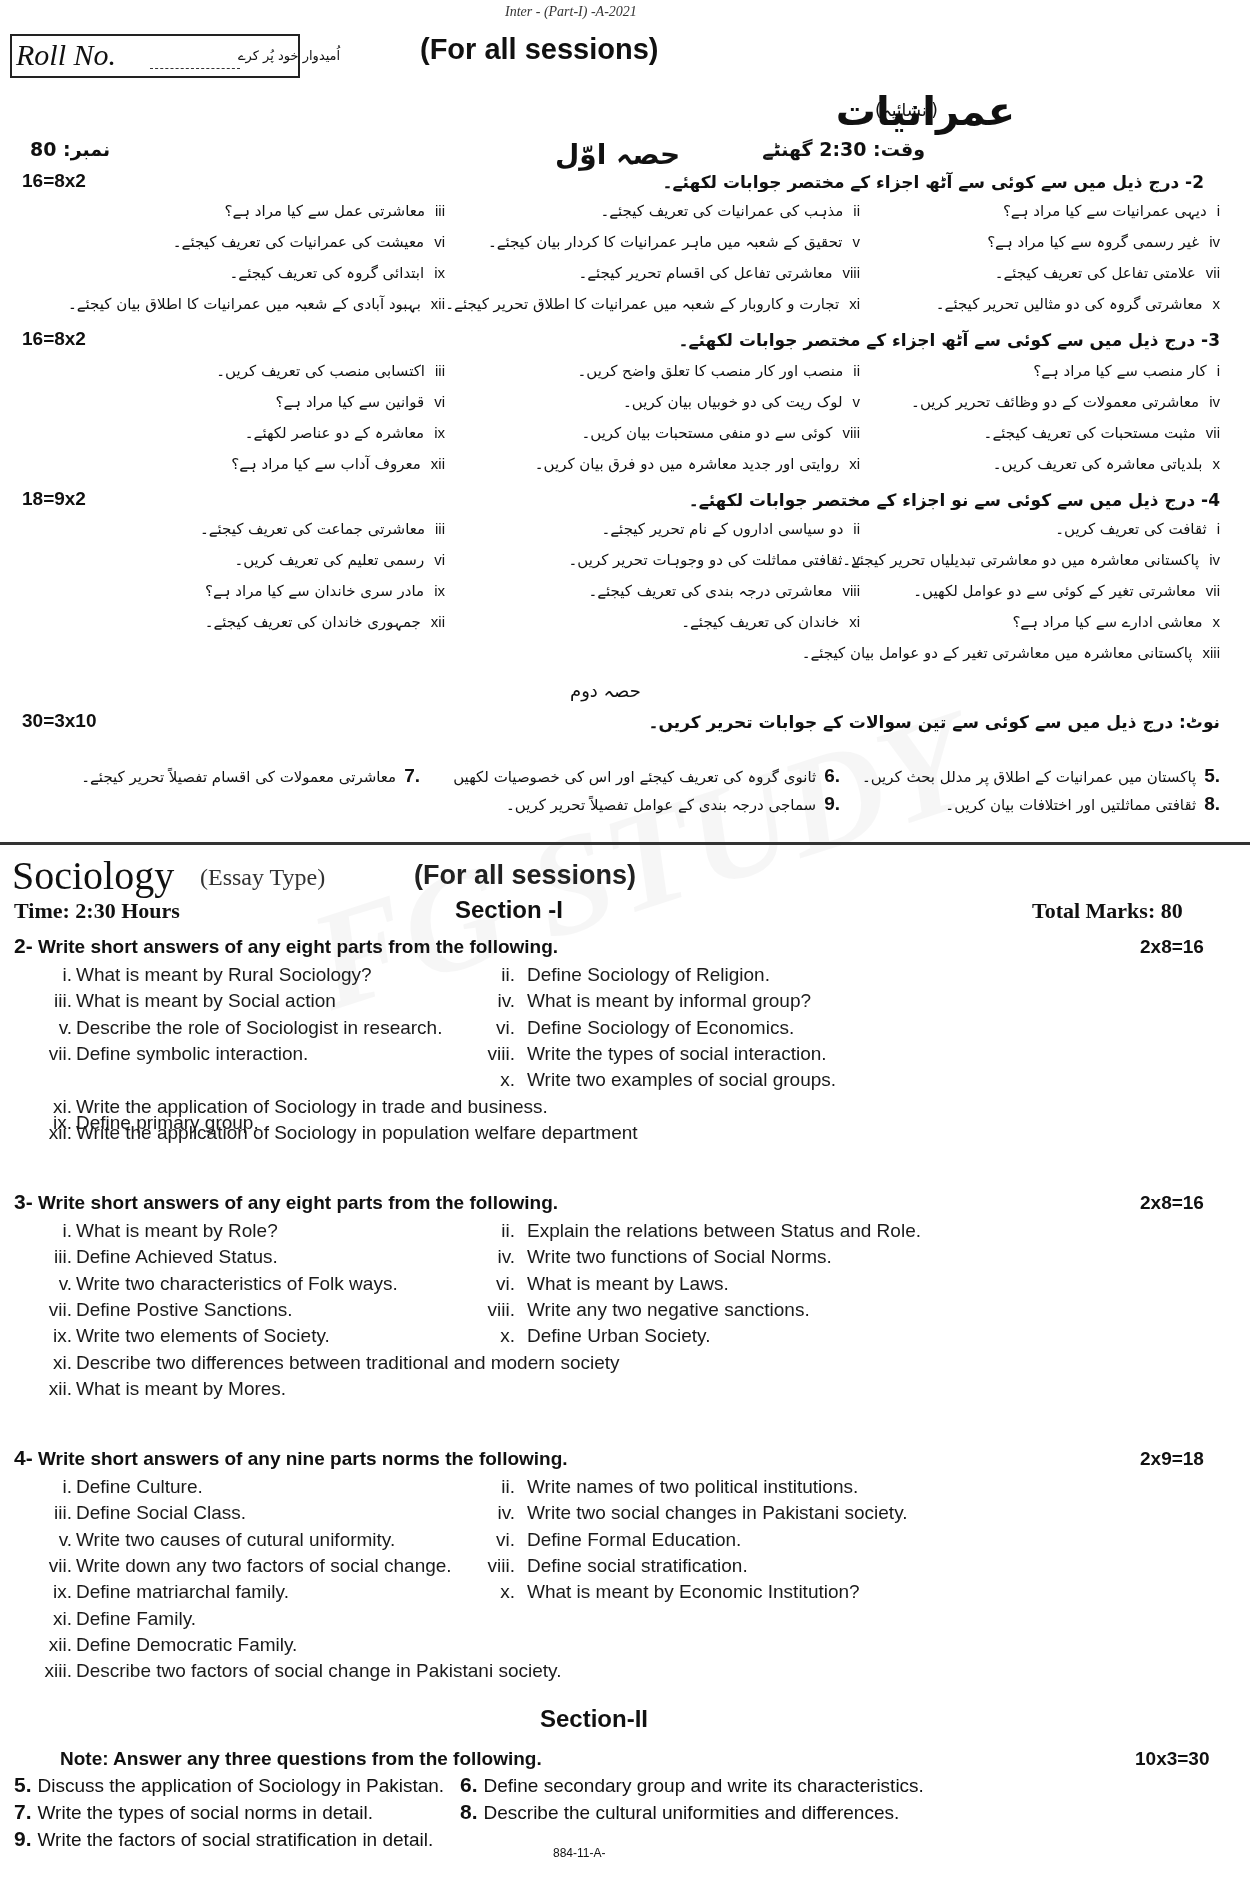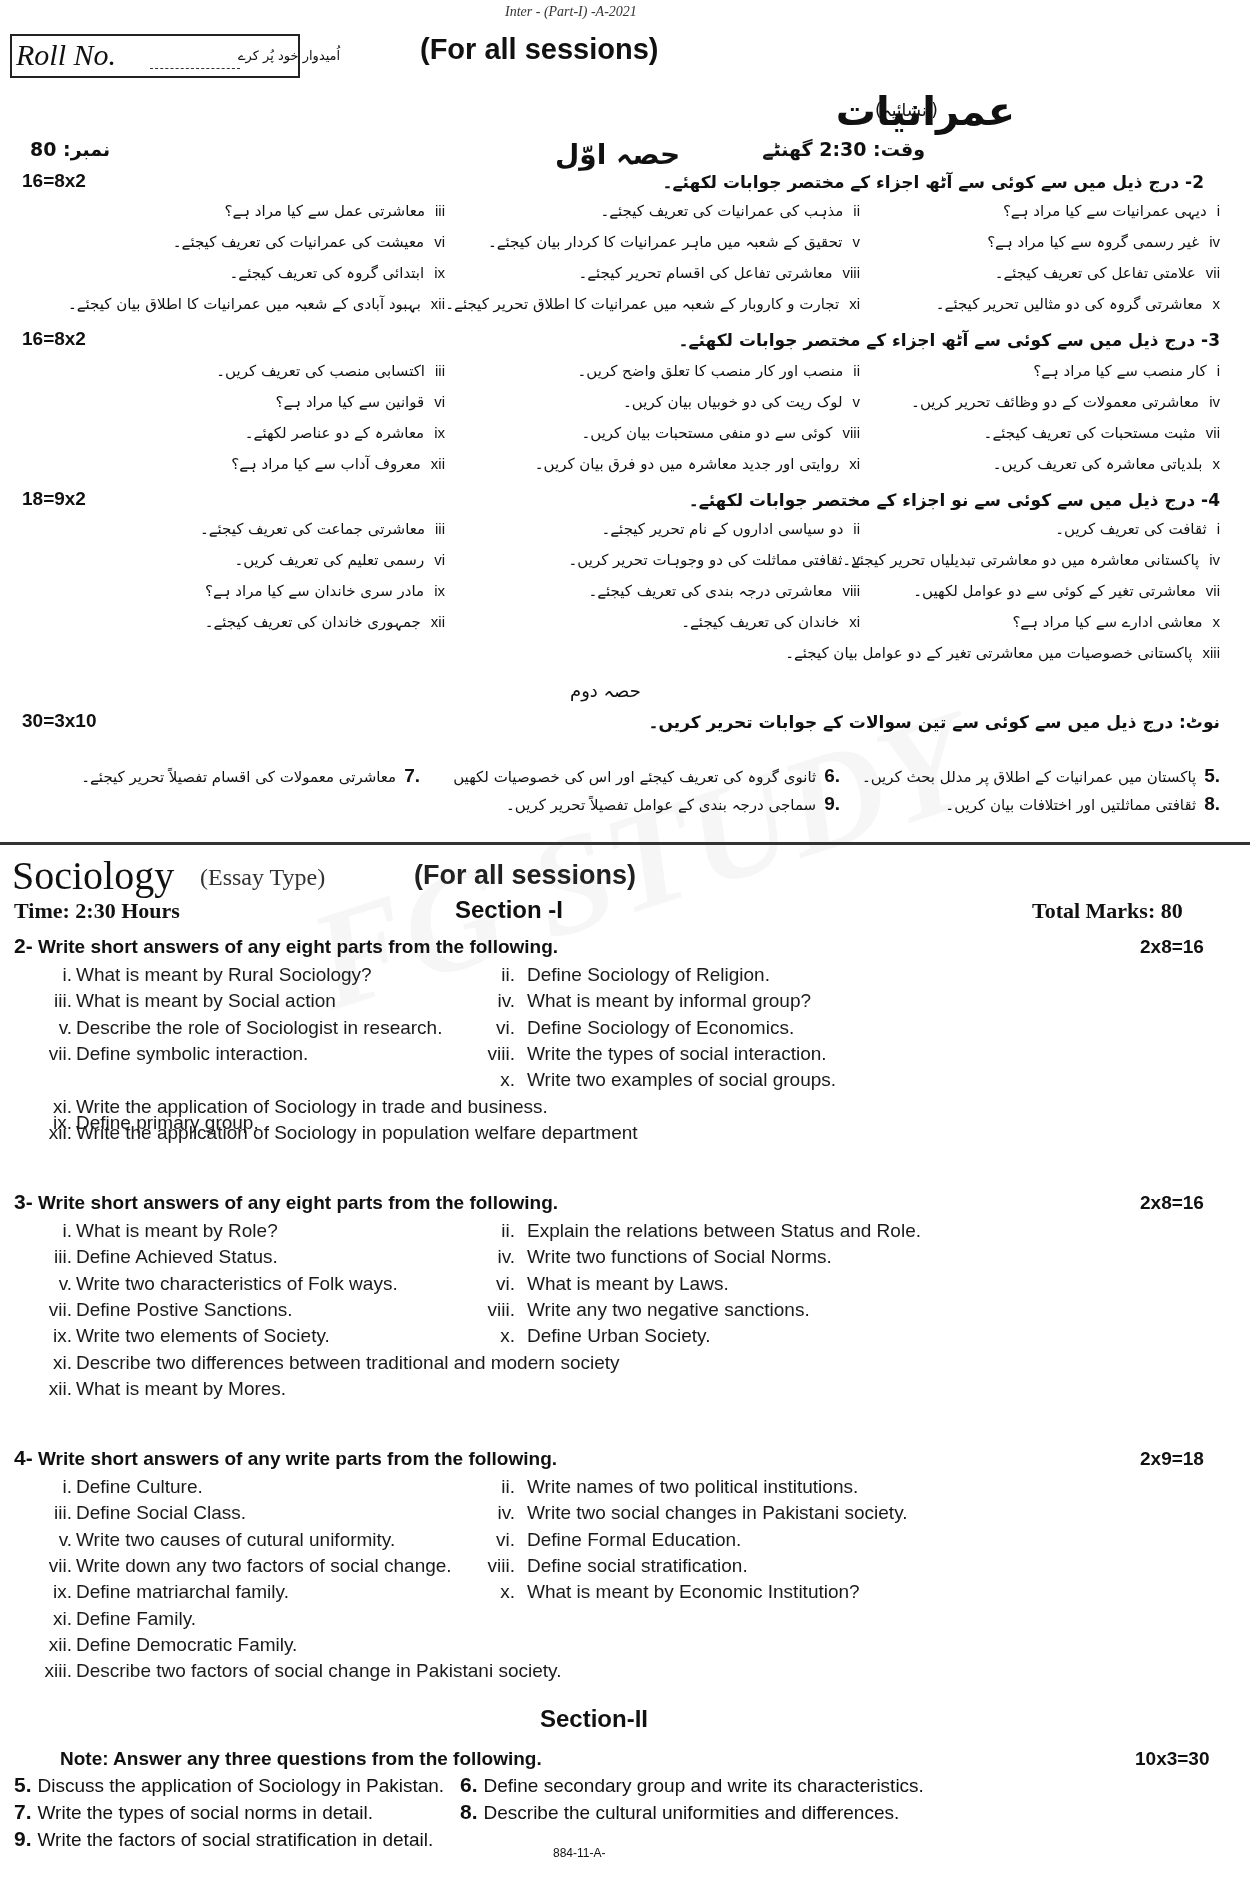--- a/index.html
+++ b/index.html
@@ -223,21 +223,21 @@
     <div class="abs" style="right: 390px; top: 613px; display: flex; flex-direction: row-reverse; align-items: baseline; gap: 10px;">
       <span class="roman" style="font-size: 15px;">xi</span>
       <span class="rtl ur-item">خاندان کی تعریف کیجئے۔</span>
     </div>
     <div class="abs" style="right: 805px; top: 613px; display: flex; flex-direction: row-reverse; align-items: baseline; gap: 10px;">
       <span class="roman" style="font-size: 15px;">xii</span>
       <span class="rtl ur-item">جمہوری خاندان کی تعریف کیجئے۔</span>
     </div>
     <div class="abs" style="right: 30px; top: 644px; display: flex; flex-direction: row-reverse; align-items: baseline; gap: 10px;">
       <span class="roman" style="font-size: 15px;">xiii</span>
-      <span class="rtl ur-item">پاکستانی خصوصیات میں معاشرتی تغیر کے دو عوامل بیان کیجئے۔</span>
+      <span class="rtl ur-item">پاکستانی معاشرہ میں معاشرتی تغیر کے دو عوامل بیان کیجئے۔</span>
     </div>
   </div>
 
 <div class="abs rtl" style="left:570px; top:680px; font-size:18px; font-weight:normal;">حصہ دوم</div>
 <div class="abs marks-ur" style="left:22px; top:710px; font-family:'Liberation Sans',sans-serif;">30=3x10</div>
 <div class="abs rtl ur-q" style="right:30px; top:712px;">نوٹ: درج ذیل میں سے کوئی سے تین سوالات کے جوابات تحریر کریں۔</div>
 <div id="ur-p2">
     <div class="abs" style="right: 30px; top: 765px; display: flex; flex-direction: row-reverse; align-items: baseline; gap: 8px;">
       <span class="roman" style="font-size: 19px; font-weight: bold;">5.</span>
       <span class="rtl ur-item">پاکستان میں عمرانیات کے اطلاق پر مدلل بحث کریں۔</span>
@@ -304,21 +304,21 @@
     <div class="abs item" style="left: 40px; top: 1298.9px;"><span class="rn rn-a">vii.</span><span>Define Postive Sanctions.</span></div>
     <div class="abs item" style="left: 470px; top: 1298.9px;"><span class="rn rn-b">viii.</span><span>Write any two negative sanctions.</span></div>
     <div class="abs item" style="left: 40px; top: 1325.2px;"><span class="rn rn-a">ix.</span><span>Write two elements of Society.</span></div>
     <div class="abs item" style="left: 470px; top: 1325.2px;"><span class="rn rn-b">x.</span><span>Define Urban Society.</span></div>
     <div class="abs item" style="left: 40px; top: 1351.5px;"><span class="rn rn-a">xi.</span><span>Describe two differences between traditional and modern society</span></div>
     <div class="abs item" style="left: 40px; top: 1377.8px;"><span class="rn rn-a">xii.</span><span>What is meant by Mores.</span></div>
   </div>
 
 <div class="abs q-head" style="left:14px; top:1446px;">
   <span class="num">4-</span>
-  <span>Write short answers of any write parts from the following.</span>
+  <span>Write short answers of any nine parts norms the following.</span>
 </div>
 <div class="abs q-marks" style="left:1140px; top:1448px;">2x9=18</div>
 <div id="en-q4">
     <div class="abs item" style="left: 40px; top: 1476px;"><span class="rn rn-a">i.</span><span>Define Culture.</span></div>
     <div class="abs item" style="left: 470px; top: 1476px;"><span class="rn rn-b">ii.</span><span>Write names of two political institutions.</span></div>
     <div class="abs item" style="left: 40px; top: 1502.3px;"><span class="rn rn-a">iii.</span><span>Define Social Class.</span></div>
     <div class="abs item" style="left: 470px; top: 1502.3px;"><span class="rn rn-b">iv.</span><span>Write two social changes in Pakistani society.</span></div>
     <div class="abs item" style="left: 40px; top: 1528.6px;"><span class="rn rn-a">v.</span><span>Write two causes of cutural uniformity.</span></div>
     <div class="abs item" style="left: 470px; top: 1528.6px;"><span class="rn rn-b">vi.</span><span>Define Formal Education.</span></div>
     <div class="abs item" style="left: 40px; top: 1554.9px;"><span class="rn rn-a">vii.</span><span>Write down any two factors of social change.</span></div>

